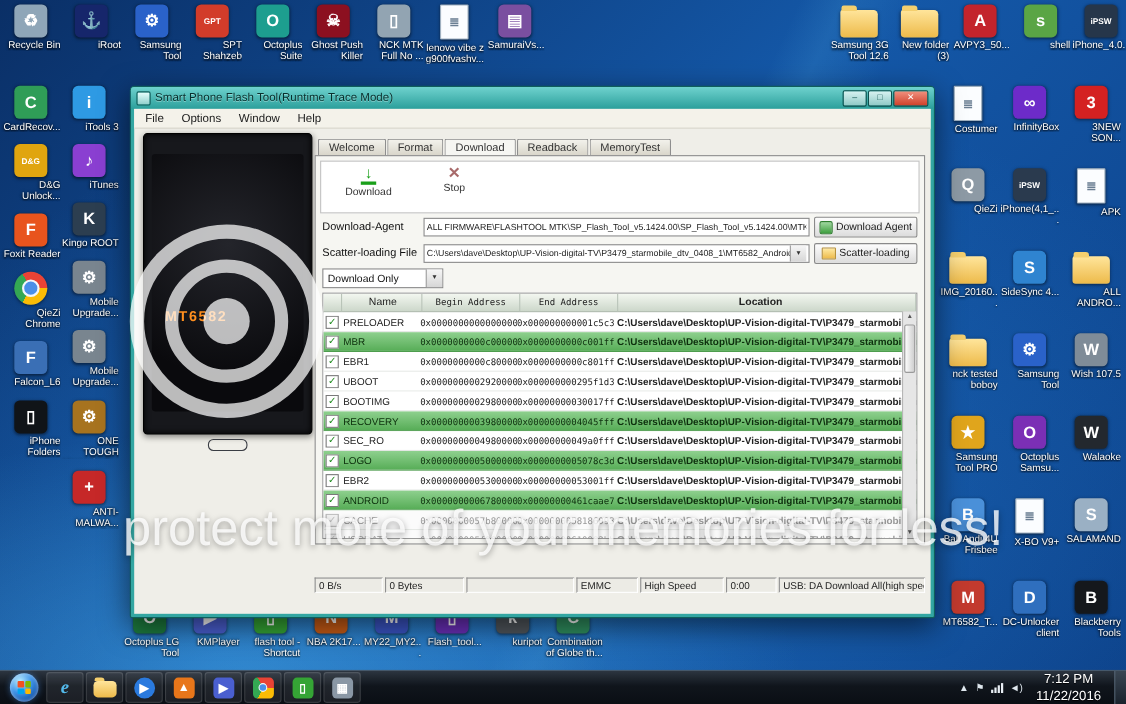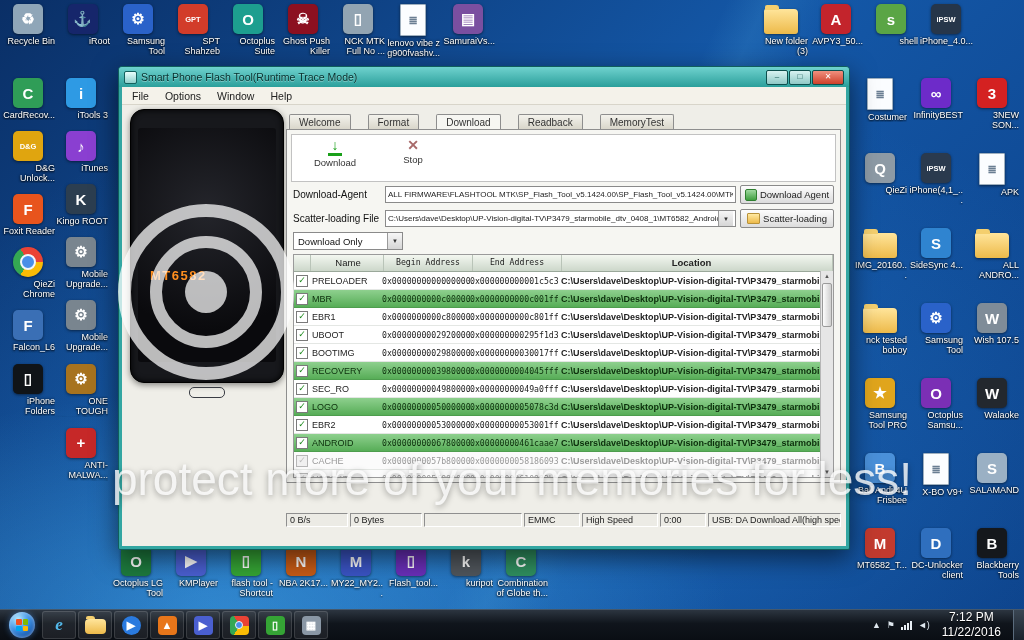--- a/index.html
+++ b/index.html
@@ -29,43 +29,43 @@
     background:linear-gradient(#ffe59b,#edba4a);}
   .folder::before{content:'';position:absolute;top:-4px;left:1px;width:14px;height:5px;border-radius:2px 3px 0 0;background:#f4cf6e;}
   .doc{width:24px;height:30px;border-radius:1px;background:#fbfdff;border:1px solid #9fb0bf;color:#6a7e92;}
   .doc .gch{font-size:11px;color:#6a7e92;}
   .chrome{border-radius:50%;background:conic-gradient(from -30deg,#ea4335 0 120deg,#fbbc05 120deg 240deg,#34a853 240deg 360deg);}
   .chrome::after{content:'';position:absolute;left:50%;top:50%;width:12px;height:12px;transform:translate(-50%,-50%);
     background:#4a8fe8;border:2px solid #f2f6fa;border-radius:50%;}
   .dlabel{font-size:9px;line-height:1.12;color:#fff;text-align:right;max-height:21px;overflow:hidden;width:54px;word-break:break-word;
     text-shadow:0 1px 2px rgba(0,0,0,.95),0 0 3px rgba(0,0,0,.85);}
   
-  .window{position:absolute;left:118px;top:66px;width:730px;height:482px;z-index:10;
+  .window{position:absolute;left:118px;top:78px;width:730px;height:482px;z-index:10;
     background:#33a6a2;border:1px solid #0f5e5c;border-radius:4px 4px 2px 2px;box-shadow:0 8px 26px rgba(0,0,0,.55);}
   .titlebar{position:absolute;left:0;right:0;top:0;height:20px;display:flex;align-items:center;gap:4px;padding:0 5px;
     background:linear-gradient(#6fd2ce,#2b9f9b);border-radius:3px 3px 0 0;}
   .title-icon{width:11px;height:11px;background:linear-gradient(#e8fffd,#8fd0cc);border:1px solid #14605d;border-radius:2px;}
   .title-text{flex:1;font-size:10.5px;color:#07302d;text-shadow:0 1px 0 rgba(255,255,255,.35);white-space:nowrap;overflow:hidden;}
   .cap-btns{display:flex;gap:1px;}
   .cap{width:20px;height:13px;border:1px solid #0d4f4d;border-radius:2px;background:linear-gradient(#d8f2f1,#8fc9c6);
     font-size:8px;line-height:11px;text-align:center;color:#10504d;}
   .cap.close{width:30px;background:linear-gradient(#f0907e,#cf402a);color:#fff;}
   .win-body{position:absolute;left:3px;right:3px;top:20px;bottom:3px;background:#efeee8;}
   .menubar{position:absolute;left:0;right:0;top:0;height:17px;background:#f4f2ea;border-bottom:1px solid #d8d5ca;display:flex;align-items:center;padding-left:2px;}
   .menu-item{font-size:10.5px;padding:1px 8px;color:#222;}
   .client{position:absolute;left:0;right:0;top:17px;bottom:0;}
   
-  .phone{position:absolute;left:8px;top:5px;width:152px;height:272px;background:#17181c;border:1px solid #000;border-radius:14px;
+  .phone{position:absolute;left:8px;top:5px;width:152px;height:272px;background:#17181c;border:1px solid #000;border-radius:4px;
     box-shadow:inset 0 0 6px #000,0 2px 6px rgba(0,0,0,.45);}
   .phone-screen{position:absolute;left:7px;right:7px;top:18px;bottom:20px;border-radius:3px;
     background:radial-gradient(circle at 50% 35%,#24252b,#0a0a0d 72%);}
   .phone-brand{position:absolute;left:12px;top:140px;color:#ff8f1f;font-weight:bold;font-size:13px;letter-spacing:1.5px;}
   .phone-home{position:absolute;bottom:-16px;left:50%;transform:translateX(-50%);width:34px;height:9px;border:1px solid #3a3d44;border-radius:5px;}
   
-  .tabstrip{position:absolute;left:167px;top:9px;display:flex;gap:17px;align-items:flex-end;}
+  .tabstrip{position:absolute;left:167px;top:9px;display:flex;gap:1px;align-items:flex-end;}
   .tab{font-size:10px;padding:2px 9px 2px;background:linear-gradient(#f3f2ec,#d7d4c8);border:1px solid #8e8e8e;border-bottom:none;
     border-radius:2px 2px 0 0;color:#333;}
   .tab.active{background:#f6f6f2;position:relative;top:1px;padding-bottom:3px;}
   .tabpage{position:absolute;left:164px;top:25px;right:5px;height:352px;background:#f6f6f2;border:1px solid #8e8e8e;}
   .toolbox{position:absolute;left:4px;right:4px;top:4px;height:46px;background:#fff;border:1px solid #c2c2c2;}
   .tbtn{position:absolute;top:3px;width:58px;display:flex;flex-direction:column;align-items:center;gap:1px;}
   .tbtn.b-dl{left:14px;}
   .tbtn.b-st{left:92px;}
   .tbtn-ic{height:15px;line-height:14px;font-size:14px;font-weight:bold;}
   .tbtn-ic.dl{color:#1aa01a;border-bottom:3px solid #1aa01a;width:14px;text-align:center;}
@@ -201,20 +201,24 @@
     <div class="dicon">
       <span class="dglyph" style="background: rgb(122, 79, 160);">
         <span class="gch">▤</span>
       </span>
       <div class="dlabel">SamuraiVs...</div>
     </div>
   </div>
 <div id="top-right-row" class="icon-row">
     <div class="dicon">
       <span class="dglyph folder"></span>
+      <div class="dlabel">Samsung 3G Tool 12.6</div>
+    </div>
+    <div class="dicon">
+      <span class="dglyph folder"></span>
       <div class="dlabel">New folder (3)</div>
     </div>
     <div class="dicon">
       <span class="dglyph" style="background: rgb(195, 36, 44);">
         <span class="gch">A</span>
       </span>
       <div class="dlabel">AVPY3_50...</div>
     </div>
     <div class="dicon">
       <span class="dglyph" style="background: rgb(90, 165, 69);">
@@ -363,21 +367,21 @@
     <div class="dicon">
       <span class="dglyph doc">
         <span class="gch">≣</span>
       </span>
       <div class="dlabel">Costumer</div>
     </div>
     <div class="dicon">
       <span class="dglyph" style="background: rgb(109, 43, 201);">
         <span class="gch">∞</span>
       </span>
-      <div class="dlabel">InfinityBEST</div>
+      <div class="dlabel">InfinityBox</div>
     </div>
     <div class="dicon">
       <span class="dglyph" style="background: rgb(212, 33, 33);">
         <span class="gch">3</span>
       </span>
       <div class="dlabel">3NEW SON...</div>
     </div>
     <div class="dicon">
       <span class="dglyph" style="background: rgb(141, 154, 165);">
         <span class="gch">Q</span>

